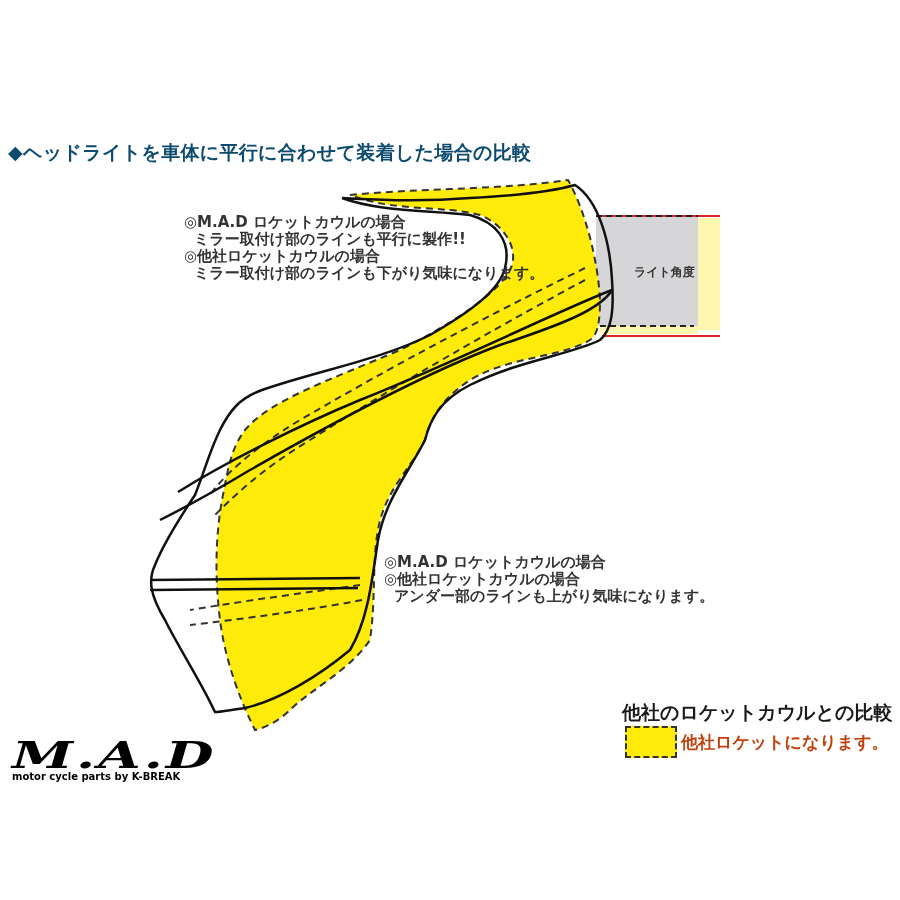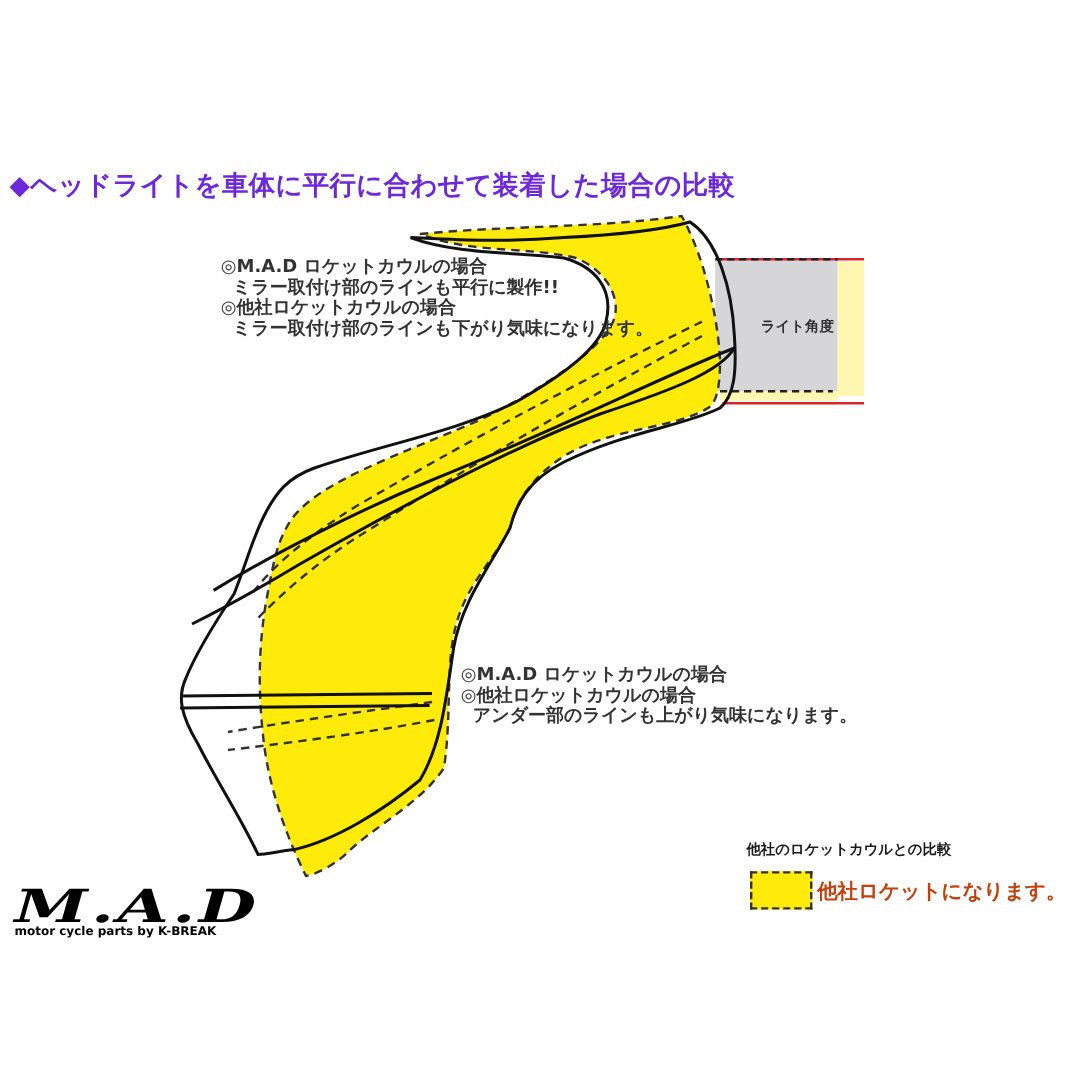--- a/index.html
+++ b/index.html
@@ -1,22 +1,22 @@
 <!DOCTYPE html>
 <html><head>
 <meta charset="utf-8">
 <style>
   html, body { margin:0; padding:0; background:#ffffff; }
   body { width:900px; height:900px; position:relative; overflow:hidden; font-family:"DejaVu Sans", sans-serif; color:#222; }
-  .title { position:absolute; left:8px; top:140px; font-size:22px; font-weight:bold; letter-spacing:0.3px; color:#6d28d9; white-space:nowrap; }
+  .title { position:absolute; left:8px; top:140px; font-size:19px; font-weight:bold; letter-spacing:0.3px; color:#0c4a6e; white-space:nowrap; }
   .note { position:absolute; font-size:15px; font-weight:bold; color:#333; line-height:17px; white-space:nowrap; }
   .note .l2 { padding-left:10px; }
   svg.diagram { position:absolute; left:0; top:0; }
   .light-label { position:absolute; left:634px; top:264px; font-size:12px; font-weight:bold; color:#333; }
-  .legend-title { position:absolute; left:622px; top:700px; font-size:12px; font-weight:bold; color:#1a1a1a; white-space:nowrap; }
+  .legend-title { position:absolute; left:622px; top:700px; font-size:19px; font-weight:bold; color:#1a1a1a; white-space:nowrap; }
   .legend-swatch { position:absolute; left:625px; top:726px; width:52px; height:32px; background:#ffeb0a; border:2px dashed #333; border-right-style:dashed; box-sizing:border-box; }
   .legend-text { position:absolute; left:681px; top:731px; font-size:17px; font-weight:bold; color:#c2410c; white-space:nowrap; }
   .logo { position:absolute; left:12px; top:706px;margin-top:32px; }
   .logo-main { font-family:"DejaVu Serif", serif; font-size:38px; font-weight:900; font-style:italic; letter-spacing:2px; color:#000; line-height:34px; transform:scaleX(1.45); transform-origin:left; }
   .logo-sub { font-family:"DejaVu Sans", sans-serif; font-size:10px; font-weight:bold; color:#000; letter-spacing:0px; margin-top:-1px; }
 </style>
 </head>
 <body>
 
 <div class="title">◆ヘッドライトを車体に平行に合わせて装着した場合の比較</div>

